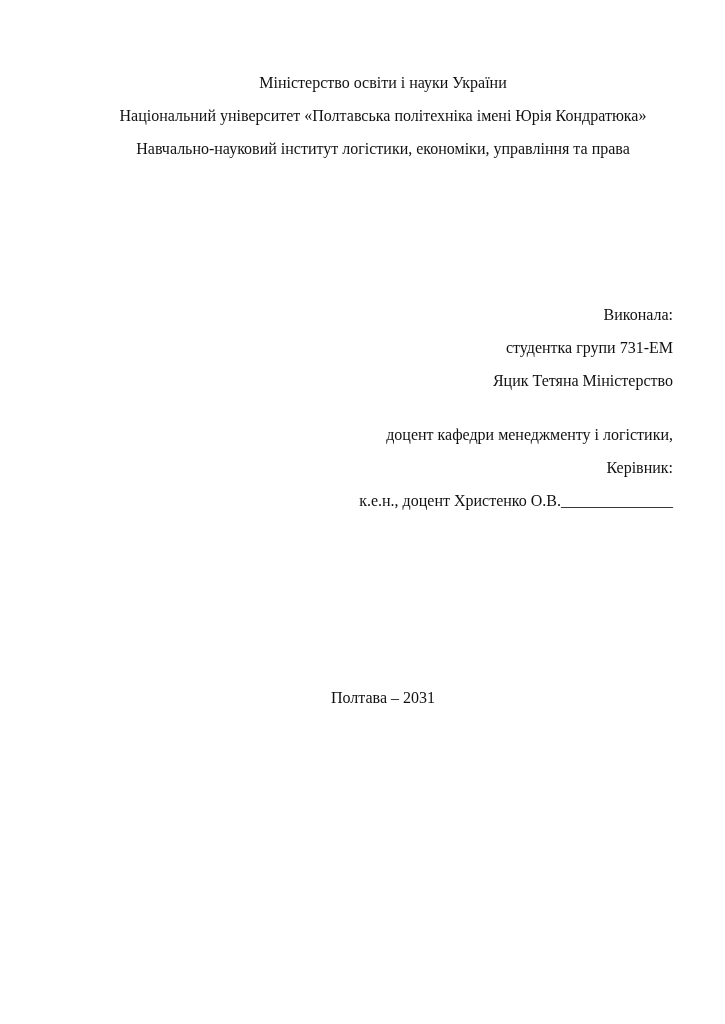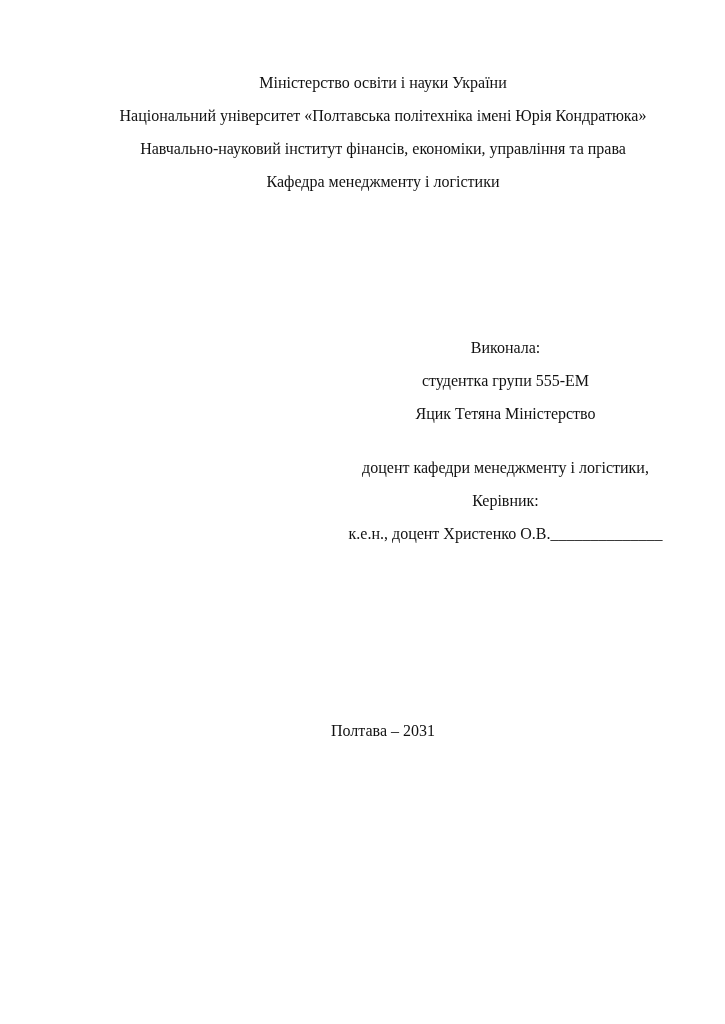--- a/index.html
+++ b/index.html
@@ -17,41 +17,40 @@
     font-family: "Liberation Serif", "DejaVu Serif", serif;
     font-size: 16px;
     line-height: 33px;
     color: #111111;
     overflow: hidden;
   }
   .centered { text-align: center; }
   .title-block { margin-top: 68px; }
   .work-title { font-weight: bold; }
   .author-block { margin-top: 133px; }
-  .indent-block { margin-left: 245px; text-align: center; }
+  .indent-block { margin-left: 245px; text-align: right; }
   .supervisor-block { margin-top: 21px; }
   .footer-block { margin-top: 164px; }
   .line { white-space: nowrap; }
 </style>
 </head>
 <body>
 
 <div class="page">
 
   <div class="header-block centered">
     <div class="line">Міністерство освіти і науки України</div>
     <div class="line">Національний університет «Полтавська політехніка імені Юрія Кондратюка»</div>
-    <div class="line">Навчально-науковий інститут фінансів, економіки, управління та права</div>
-    <div class="line">Кафедра менеджменту і логістики</div>
+    <div class="line">Навчально-науковий інститут логістики, економіки, управління та права</div>
   </div>
 
 
   <div class="author-block indent-block">
     <div class="line">Виконала:</div>
-    <div class="line">студентка групи 555-ЕМ</div>
+    <div class="line">студентка групи 731-ЕМ</div>
     <div class="line">Яцик Тетяна Міністерство</div>
   </div>
 
   <div class="supervisor-block indent-block">
     <div class="line">доцент кафедри менеджменту і логістики,</div>
     <div class="line">Керівник:</div>
     <div class="line">к.е.н., доцент Христенко О.В.______________</div>
   </div>
 
   <div class="footer-block centered">

